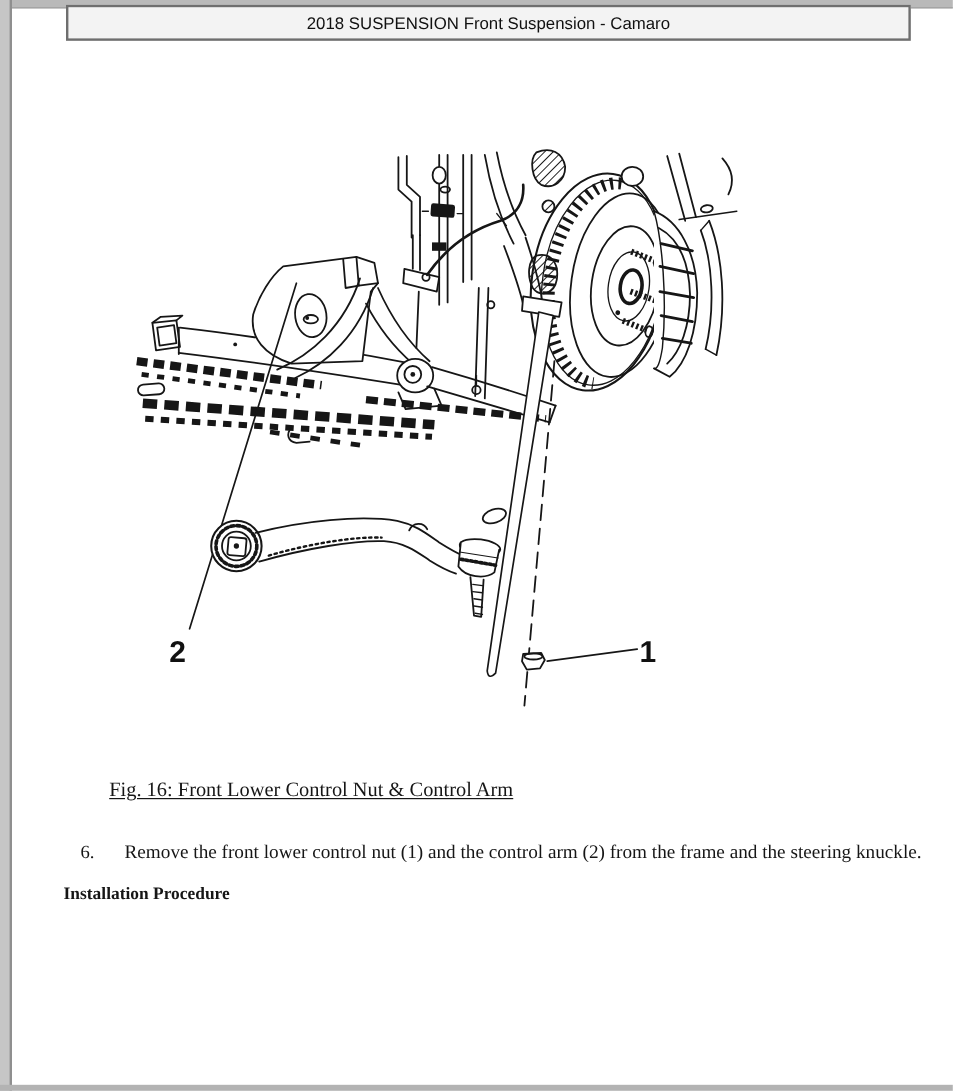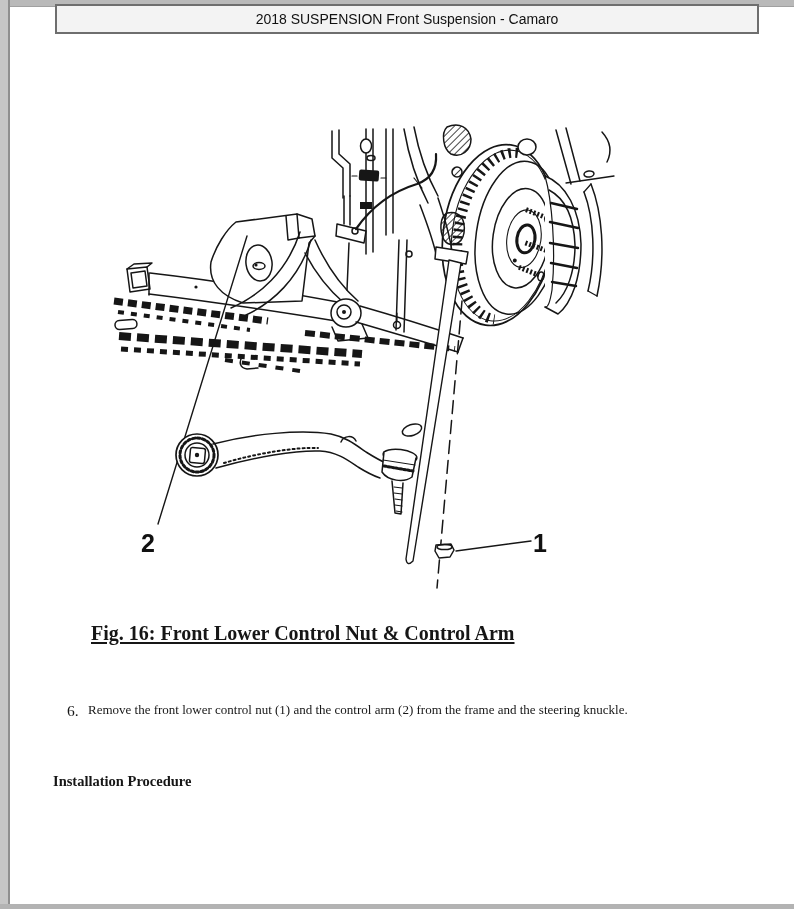--- a/index.html
+++ b/index.html
@@ -17,27 +17,27 @@
     background:#f3f3f3;border:2px solid #6e6e6e;
     display:flex;align-items:center;justify-content:center;
   }
   .header-bar .title{
     font-family:"Liberation Sans", sans-serif;font-size:14px;color:#111;
     white-space:nowrap;
   }
   
   .diagram{position:absolute;left:0;top:0;width:794px;height:909px;}
   
-  .caption{position:absolute;left:91px;top:624px;font-size:20px;font-weight:bold;line-height:19px;}
+  .caption{position:absolute;left:91px;top:648px;font-size:17px;font-weight:normal;line-height:19px;}
   .caption .cap-title{text-decoration:underline;text-underline-offset:2px;}
   
   .step-num{position:absolute;left:67px;top:702px;font-size:15.5px;}
-  .step-text{position:absolute;left:88px;top:702px;width:680px;font-size:13px;}
-  
-  .section-heading{position:absolute;left:53px;top:737px;font-size:14.5px;font-weight:bold;margin-top:36px;}
+  .step-text{position:absolute;left:88px;top:702px;width:680px;font-size:16px;text-align:right;}
+  
+  .section-heading{position:absolute;left:53px;top:737px;font-size:14.5px;font-weight:bold;}
 </style>
 </head>
 <body>
 
 <div class="strip-top"></div>
 <div class="strip-left"></div>
 <div class="strip-bottom"></div>
 
 <div class="header-bar">
   <span class="title">2018 SUSPENSION Front Suspension - Camaro</span>

